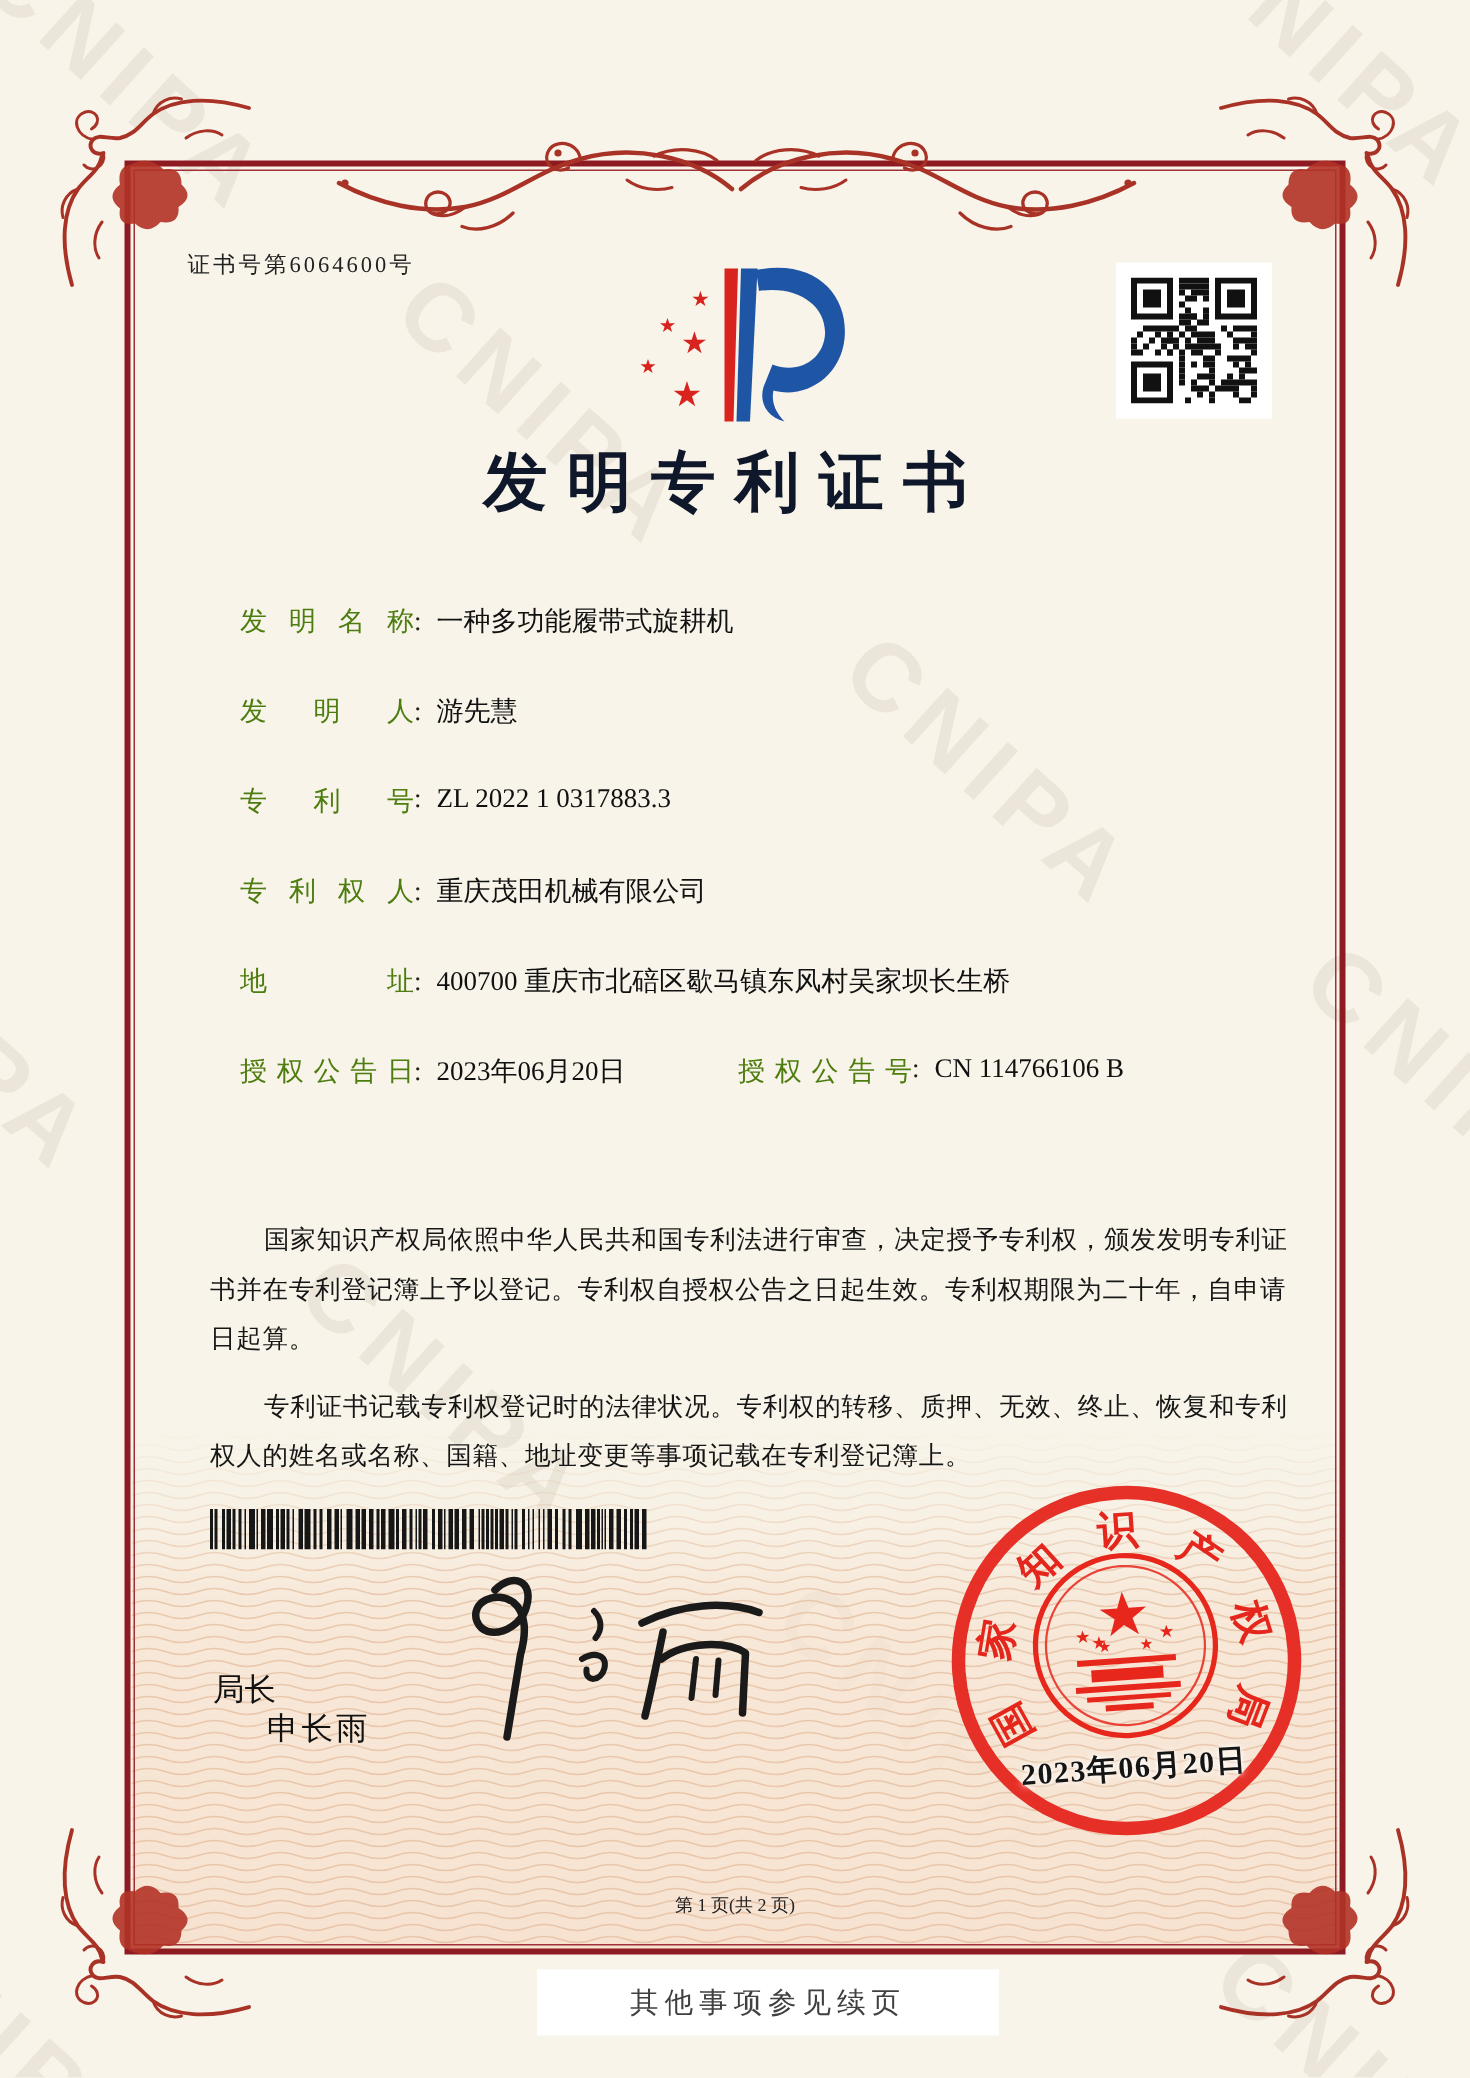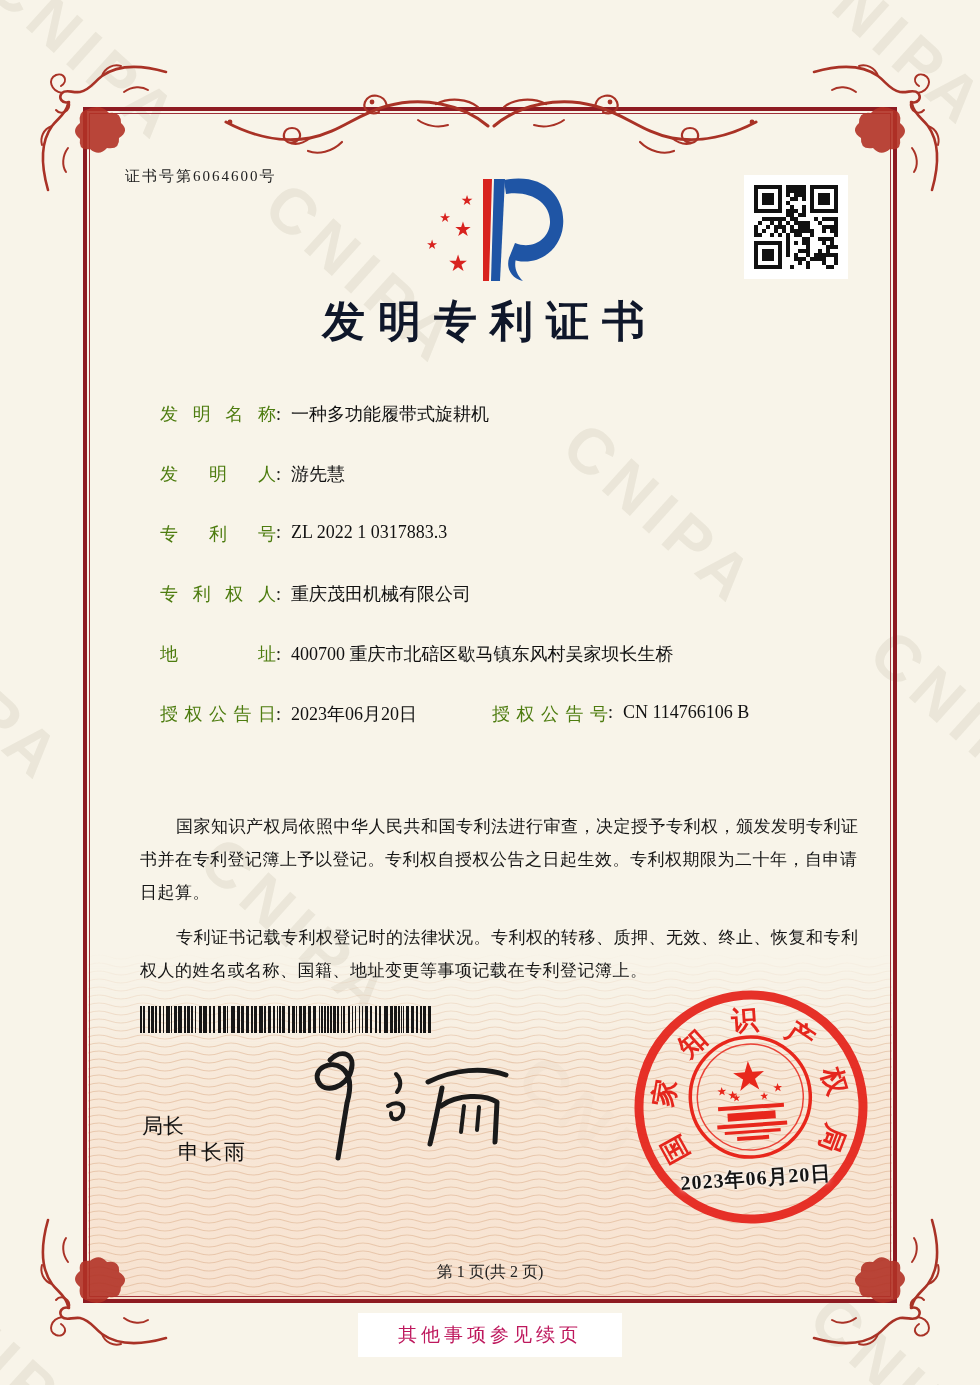--- a/index.html
+++ b/index.html
@@ -46,23 +46,23 @@
   .signer-name{position:absolute;left:142px;top:1138px;font-family:"Liberation Sans","DejaVu Sans",sans-serif;
         font-size:21px;color:#111;letter-spacing:2px;margin-left:36px;}
   .sig{position:absolute;left:278px;top:1044px;width:250px;height:128px;}
   
   .seal{position:absolute;left:631px;top:987px;width:240px;height:240px;transform:rotate(-4deg);}
   .seal-ring{position:absolute;left:0;top:0;}
   .seal-ch{position:absolute;font-size:27px;font-weight:700;color:#e5261d;font-family:"Liberation Serif","DejaVu Serif",serif;}
   .seal-date{position:absolute;left:0;top:178px;width:100%;text-align:center;font-size:20px;font-weight:700;
         color:#151515;letter-spacing:1px;text-shadow:0 0 3px #fff,0 0 6px #fff;}
   
-  .pagenum{position:absolute;left:0;top:1262px;width:100%;text-align:center;font-size:16px;color:#222;}
-  .contnote{position:absolute;left:358px;top:1313px;width:264px;height:44px;background:#ffffff;
-        display:flex;align-items:center;justify-content:center;font-size:19px;letter-spacing:4px;color:#be185d;}
+  .pagenum{position:absolute;left:0;top:1262px;width:100%;text-align:center;font-size:12px;color:#222;}
+  .contnote{position:absolute;left:358px;top:1313px;width:308px;height:44px;background:#ffffff;
+        display:flex;align-items:center;justify-content:center;font-size:19px;letter-spacing:4px;color:#404040;}
 </style>
 </head>
 <body>
 
 <div class="page">
 
   <div class="wm" style="left:22px;top:-55px">CNIPA</div>
   <div class="wm" style="left:828px;top:-70px">CNIPA</div>
   <div class="wm" style="left:300px;top:168px">CNIPA</div>
   <div class="wm" style="left:598px;top:408px">CNIPA</div>

